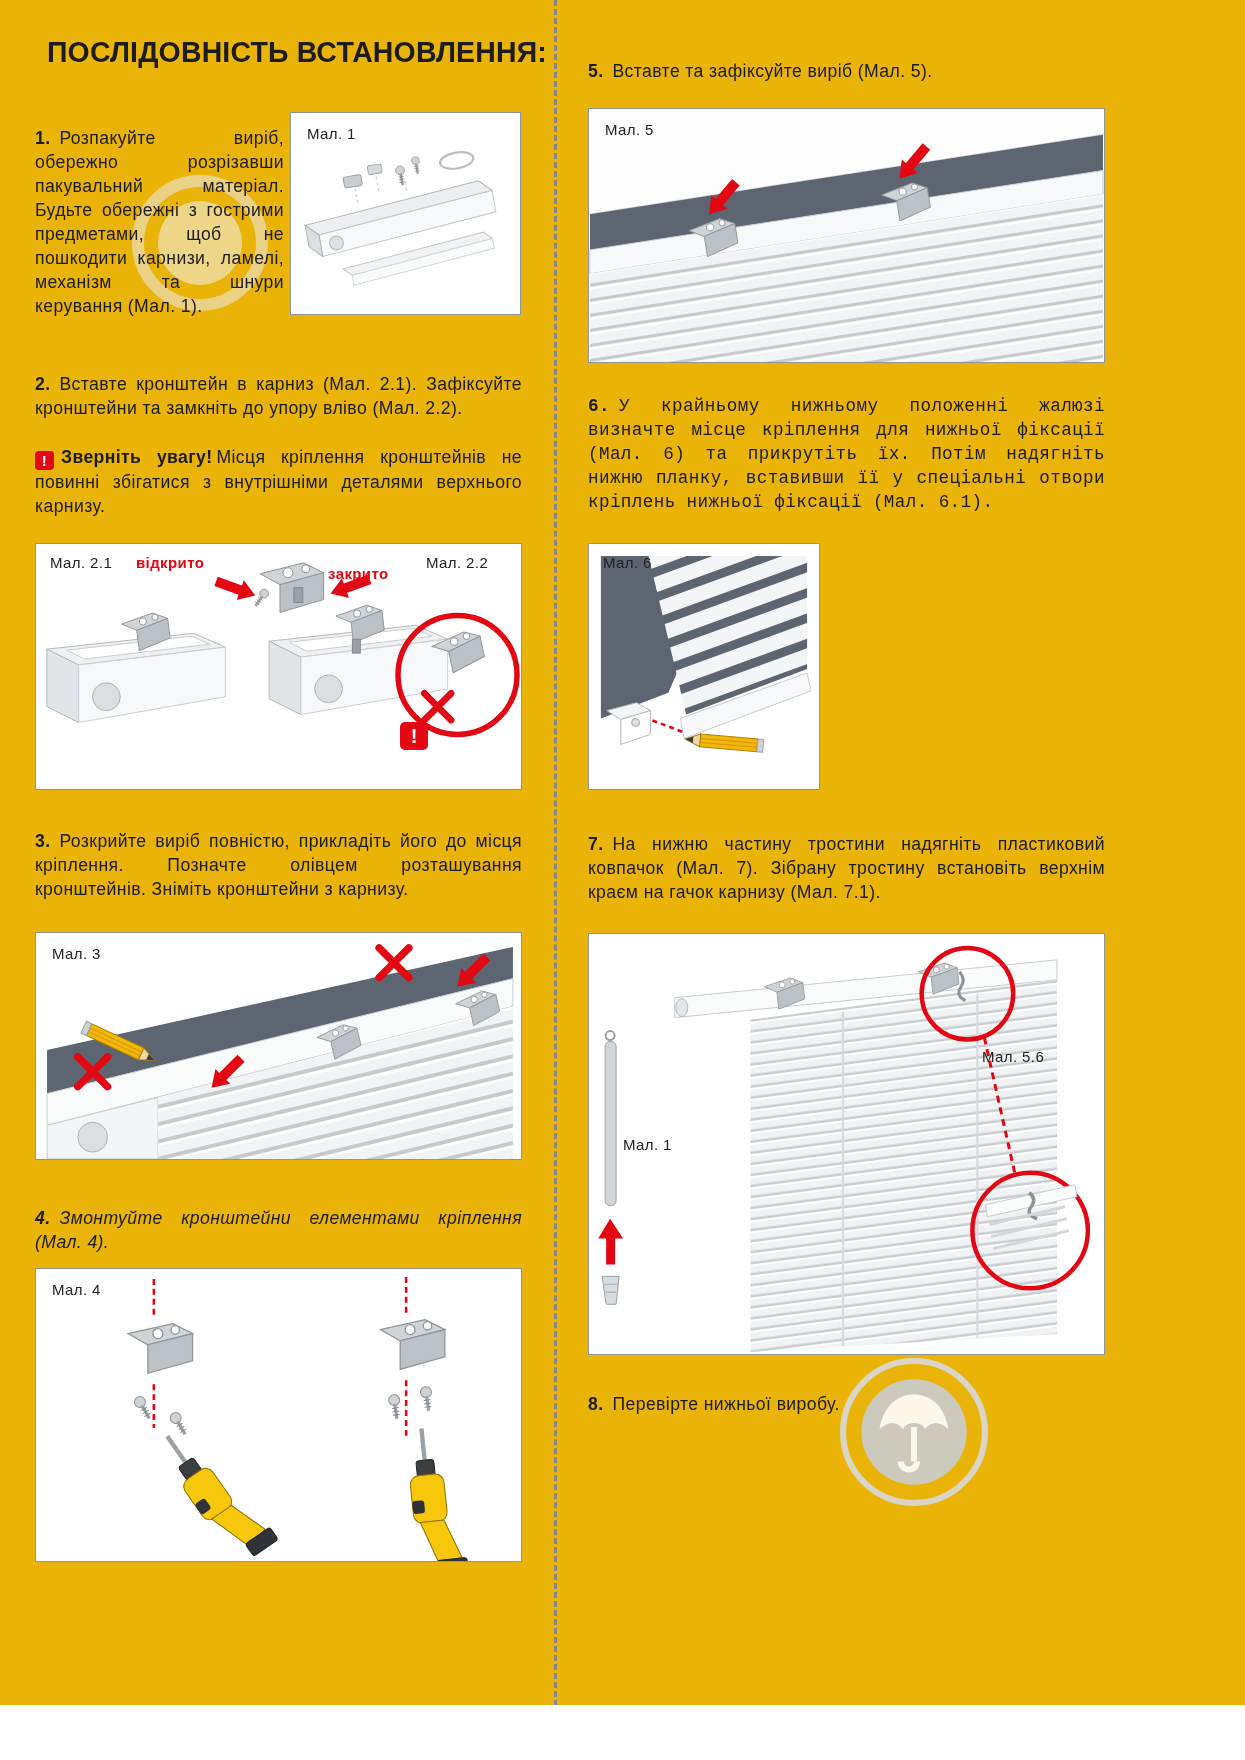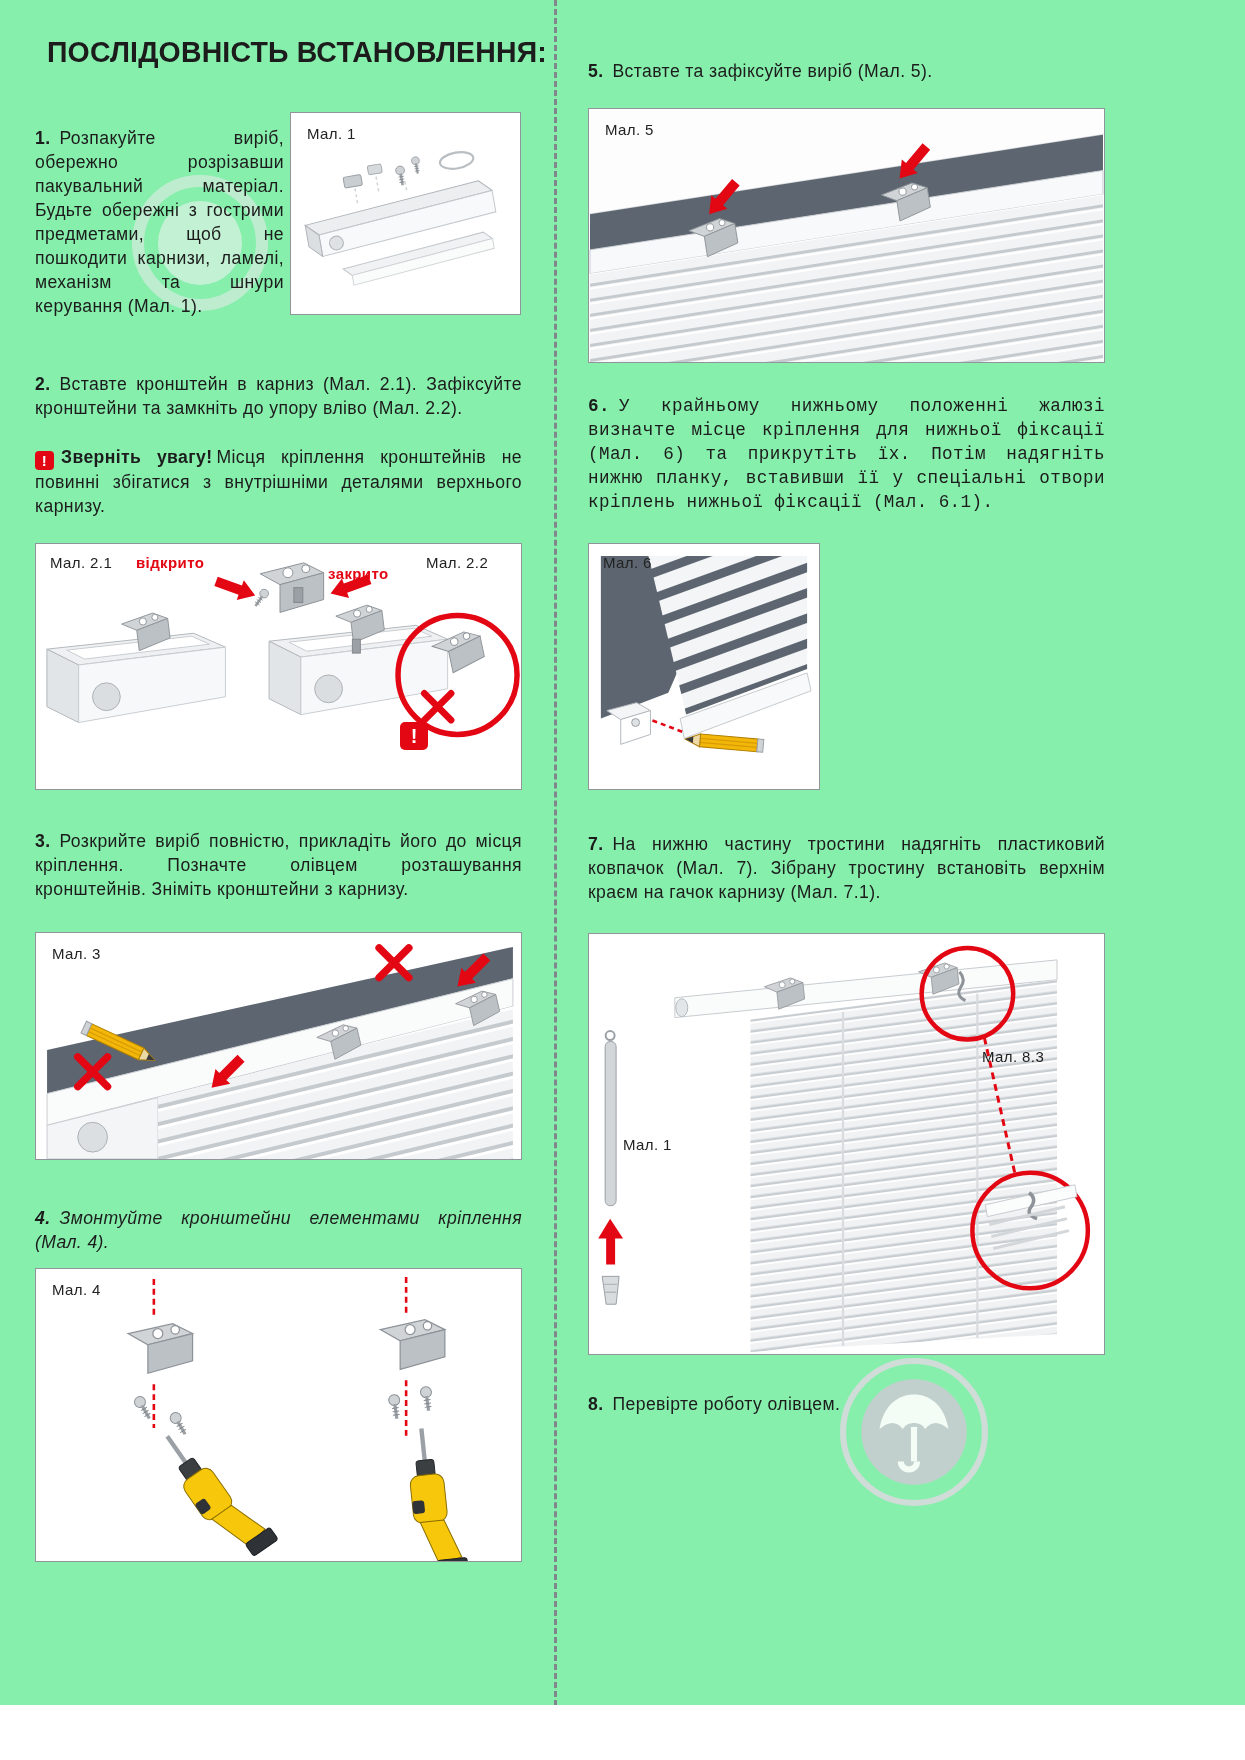--- a/index.html
+++ b/index.html
@@ -1,17 +1,17 @@
 <!DOCTYPE html>
 <html><head>
 <meta charset="utf-8">
 <style>
   * { margin:0; padding:0; box-sizing:border-box; }
   html,body { background:#ffffff; }
-  .page { position:relative; width:1245px; height:1705px; background:#86efac;
+  .page { position:relative; width:1245px; height:1705px; background:#eab308;
           font-family:"Liberation Sans", sans-serif; color:#1c1c1c; overflow:hidden; }
   .abs { position:absolute; }
   .txt { z-index:2; }
   .divider { position:absolute; left:554px; top:0; height:1760px; width:0;
              border-left:3px dashed #82878d; z-index:1; }
   h1.title { font-size:29px; font-weight:800; white-space:nowrap;
              transform:scaleX(0.98); transform-origin:left; letter-spacing:0.2px; }
   .step { font-size:17.6px; line-height:24px; letter-spacing:0.4px;
           text-align:justify;margin-top:14px; }
   .step .num { font-weight:bold; padding-right:9px; }
@@ -301,25 +301,25 @@
       <path d="M372,38 q7,8 1,16 q-5,8 5,13" stroke="#8e9399" stroke-width="3" fill="none"></path>
       <path d="M397,104 L428,242" stroke="#e30613" stroke-width="3" stroke-dasharray="7 5" fill="none"></path>
       <circle cx="443" cy="298" r="58" fill="none" stroke="#e30613" stroke-width="4.5"></circle>
       <g>
         <polygon points="398,272 488,252 490,264 400,284" fill="#fbfcfc" stroke="#c8ccd0"></polygon>
         <path d="M442,260 q8,6 2,14 q-6,8 6,12" stroke="#8e9399" stroke-width="3.5" fill="none"></path>
         <path d="M402,292 L478,274 M404,304 L480,286 M406,316 L482,298" stroke="#d4d7da" stroke-width="3"></path>
       </g>
     </svg>
     <span class="figlabel" style="left:34px;top:202px;">Мал. 1</span>
-    <span class="figlabel" style="left:393px;top:114px;">Мал. 8.3</span>
+    <span class="figlabel" style="left:393px;top:114px;">Мал. 5.6</span>
   </figure>
 
   <p class="step abs txt" style="left:588px;top:1378px;width:420px;">
-    <span class="num">8.</span><span>Перевірте роботу олівцем.</span>
+    <span class="num">8.</span><span>Перевірте нижньої виробу.</span>
   </p>
 
   <div class="pageno">
     <span class="vline"></span>
     <span>2</span>
   </div>
 
 </div>
 
 </body></html>

